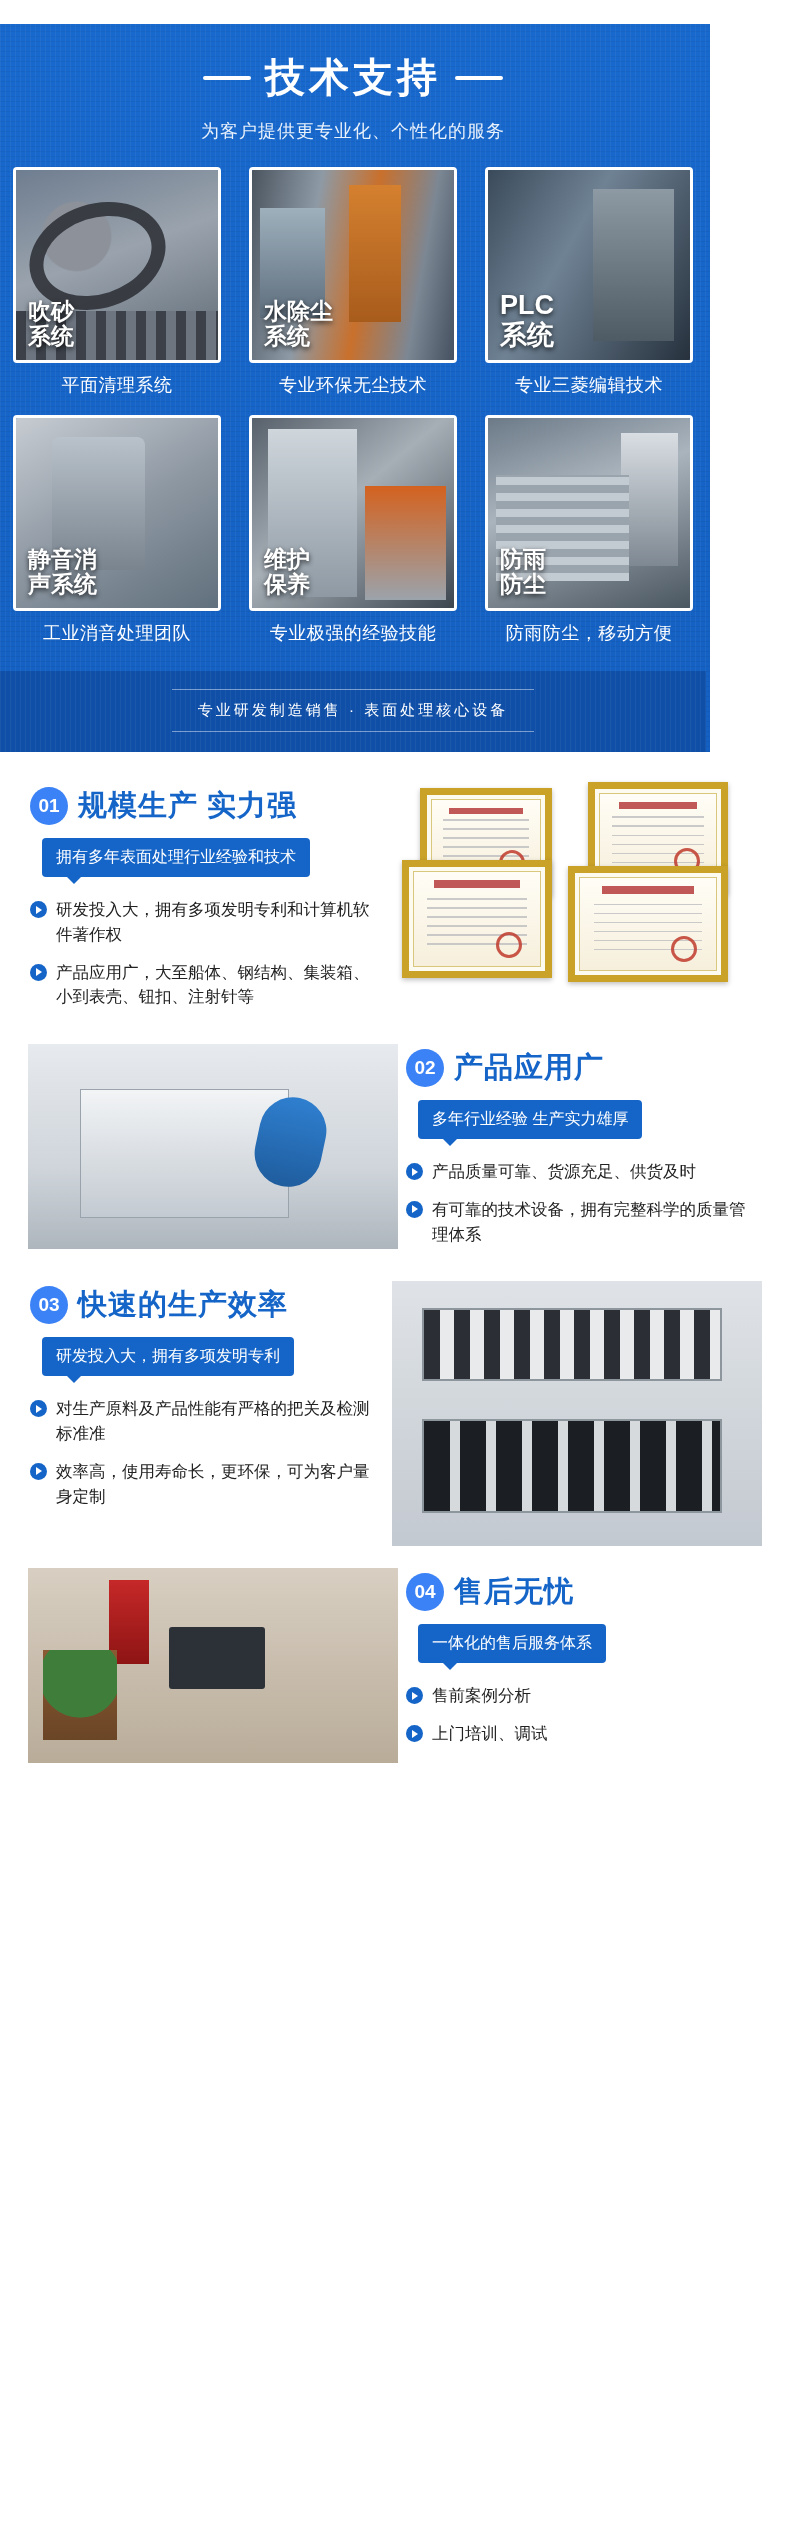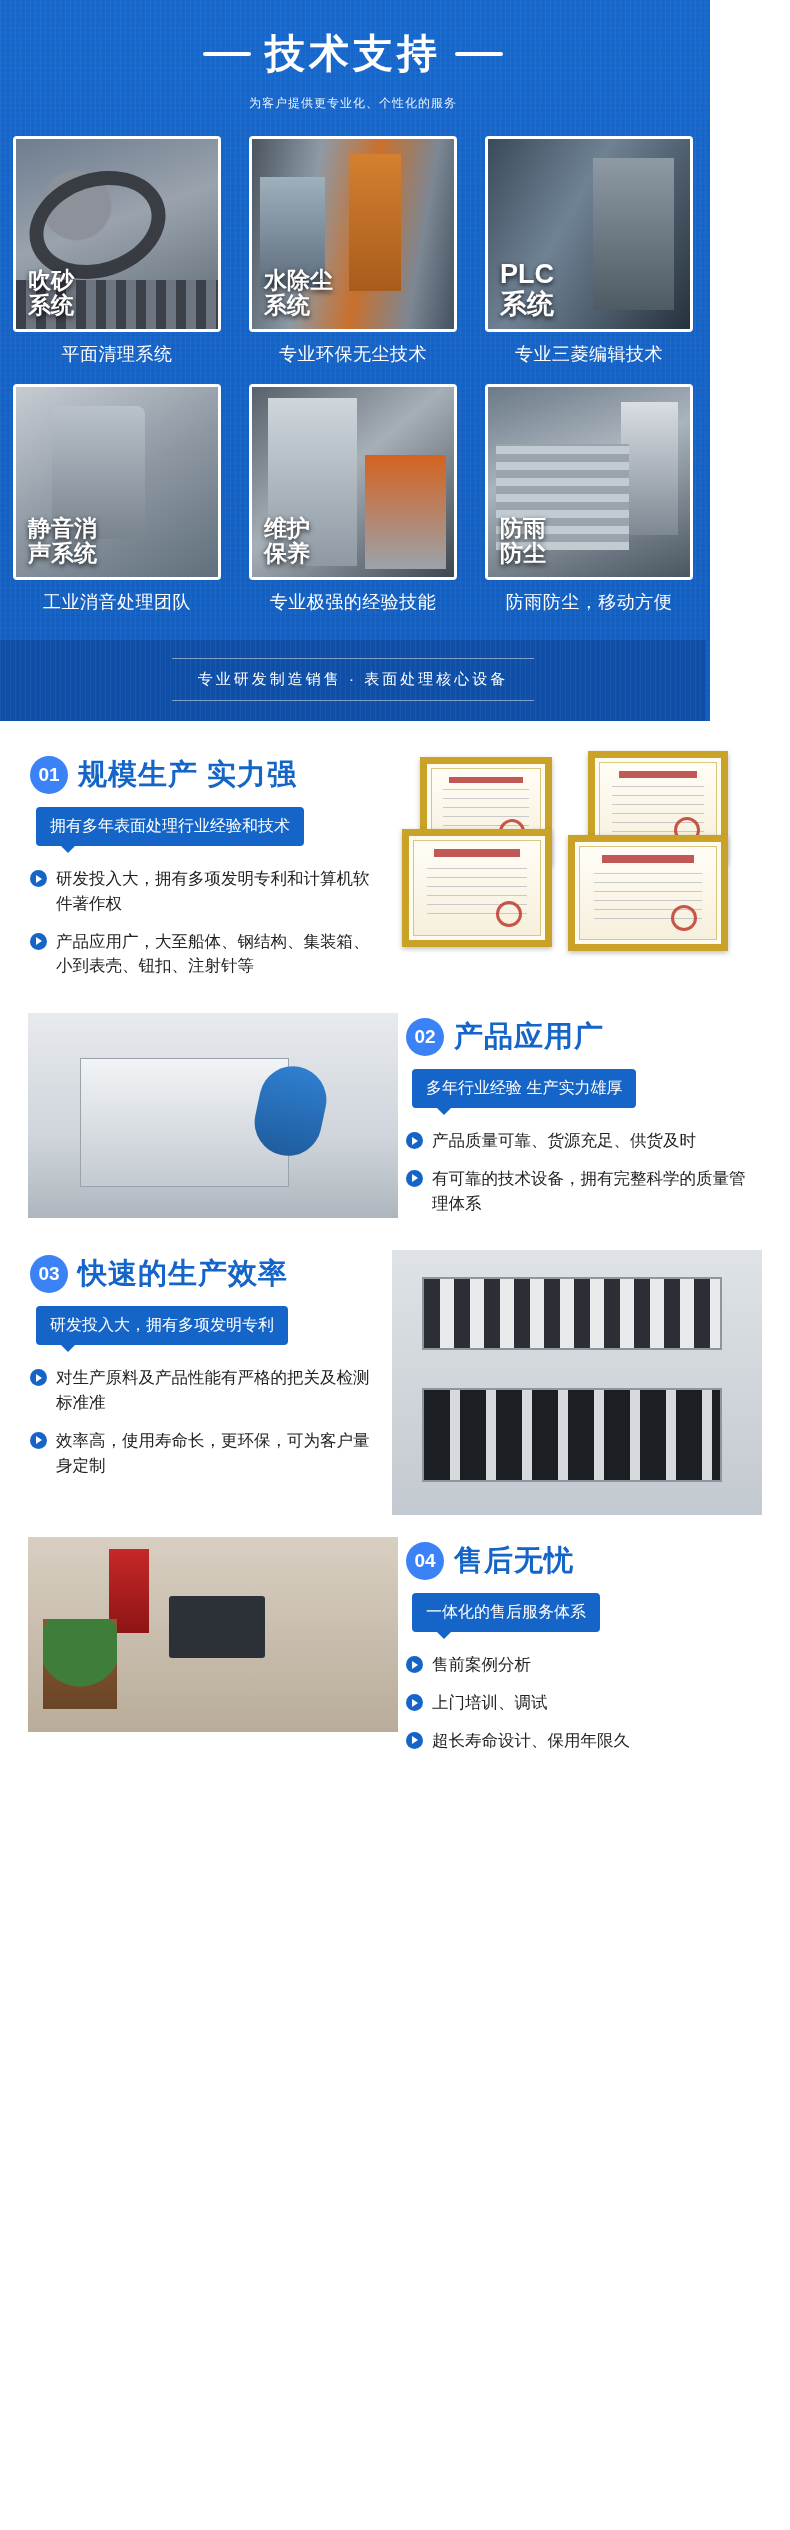--- a/index.html
+++ b/index.html
@@ -18,20 +18,21 @@
 
   
   .tech-support {
     width: 710px;
     background: #1565c8;
     background-image:
       repeating-linear-gradient(90deg, rgba(255,255,255,0.045) 0 1px, transparent 1px 5px),
       repeating-linear-gradient(0deg, rgba(0,0,0,0.05) 0 1px, transparent 1px 5px),
       linear-gradient(180deg, #1869ce 0%, #1460c2 100%);
     padding: 26px 4px 0 0;
+    margin-top: 24px;
   }
   .ts-title-row {
     display: flex;
     align-items: center;
     justify-content: center;
     gap: 14px;
   }
   .ts-dash {
     width: 48px;
     height: 4px;
@@ -40,21 +41,21 @@
   }
   .ts-title {
     color: #ffffff;
     font-size: 40px;
     font-weight: bold;
     letter-spacing: 4px;
   }
   .ts-sub {
     text-align: center;
     color: #e9f1fb;
-    font-size: 12px;
+    font-size: 18px;
     letter-spacing: 1px;
     margin-top: 14px;
   }
 
   .card-grid {
     display: grid;
     grid-template-columns: repeat(3, 208px);
     justify-content: center;
     gap: 18px 28px;
     margin-top: 24px;
@@ -157,21 +158,21 @@
     display: flex; align-items: center; justify-content: center;
     flex: 0 0 38px;
   }
   .adv-title {
     color: #1565c8;
     font-size: 29px;
     font-weight: bold;
     letter-spacing: 1px;
   }
   .adv-sub {
-    margin: 12px 0 4px 6px;
+    margin: 12px 0 4px 12px;
     background: #1565c8;
     color: #ffffff;
     font-size: 16px;
     padding: 9px 14px;
     border-radius: 4px 4px 4px 4px;
     display: inline-block;
     position: relative;
   }
   .adv-sub::after {
     content: "";
@@ -499,24 +500,20 @@
         <div class="adv-sub">一体化的售后服务体系</div>
         <ul class="adv-list plain-list">
           <li>
             <span class="bullet"></span>
             <span>售前案例分析</span>
           </li>
           <li>
             <span class="bullet"></span>
             <span>上门培训、调试</span>
           </li>
-          <li>
-            <span class="bullet"></span>
-            <span>超长寿命设计、保用年限久</span>
-          </li>
         </ul>
       </div>
       <div class="adv-img">
         <div class="office">
           <div class="flag"></div>
         </div>
       </div>
     </div>
 
   </section>

